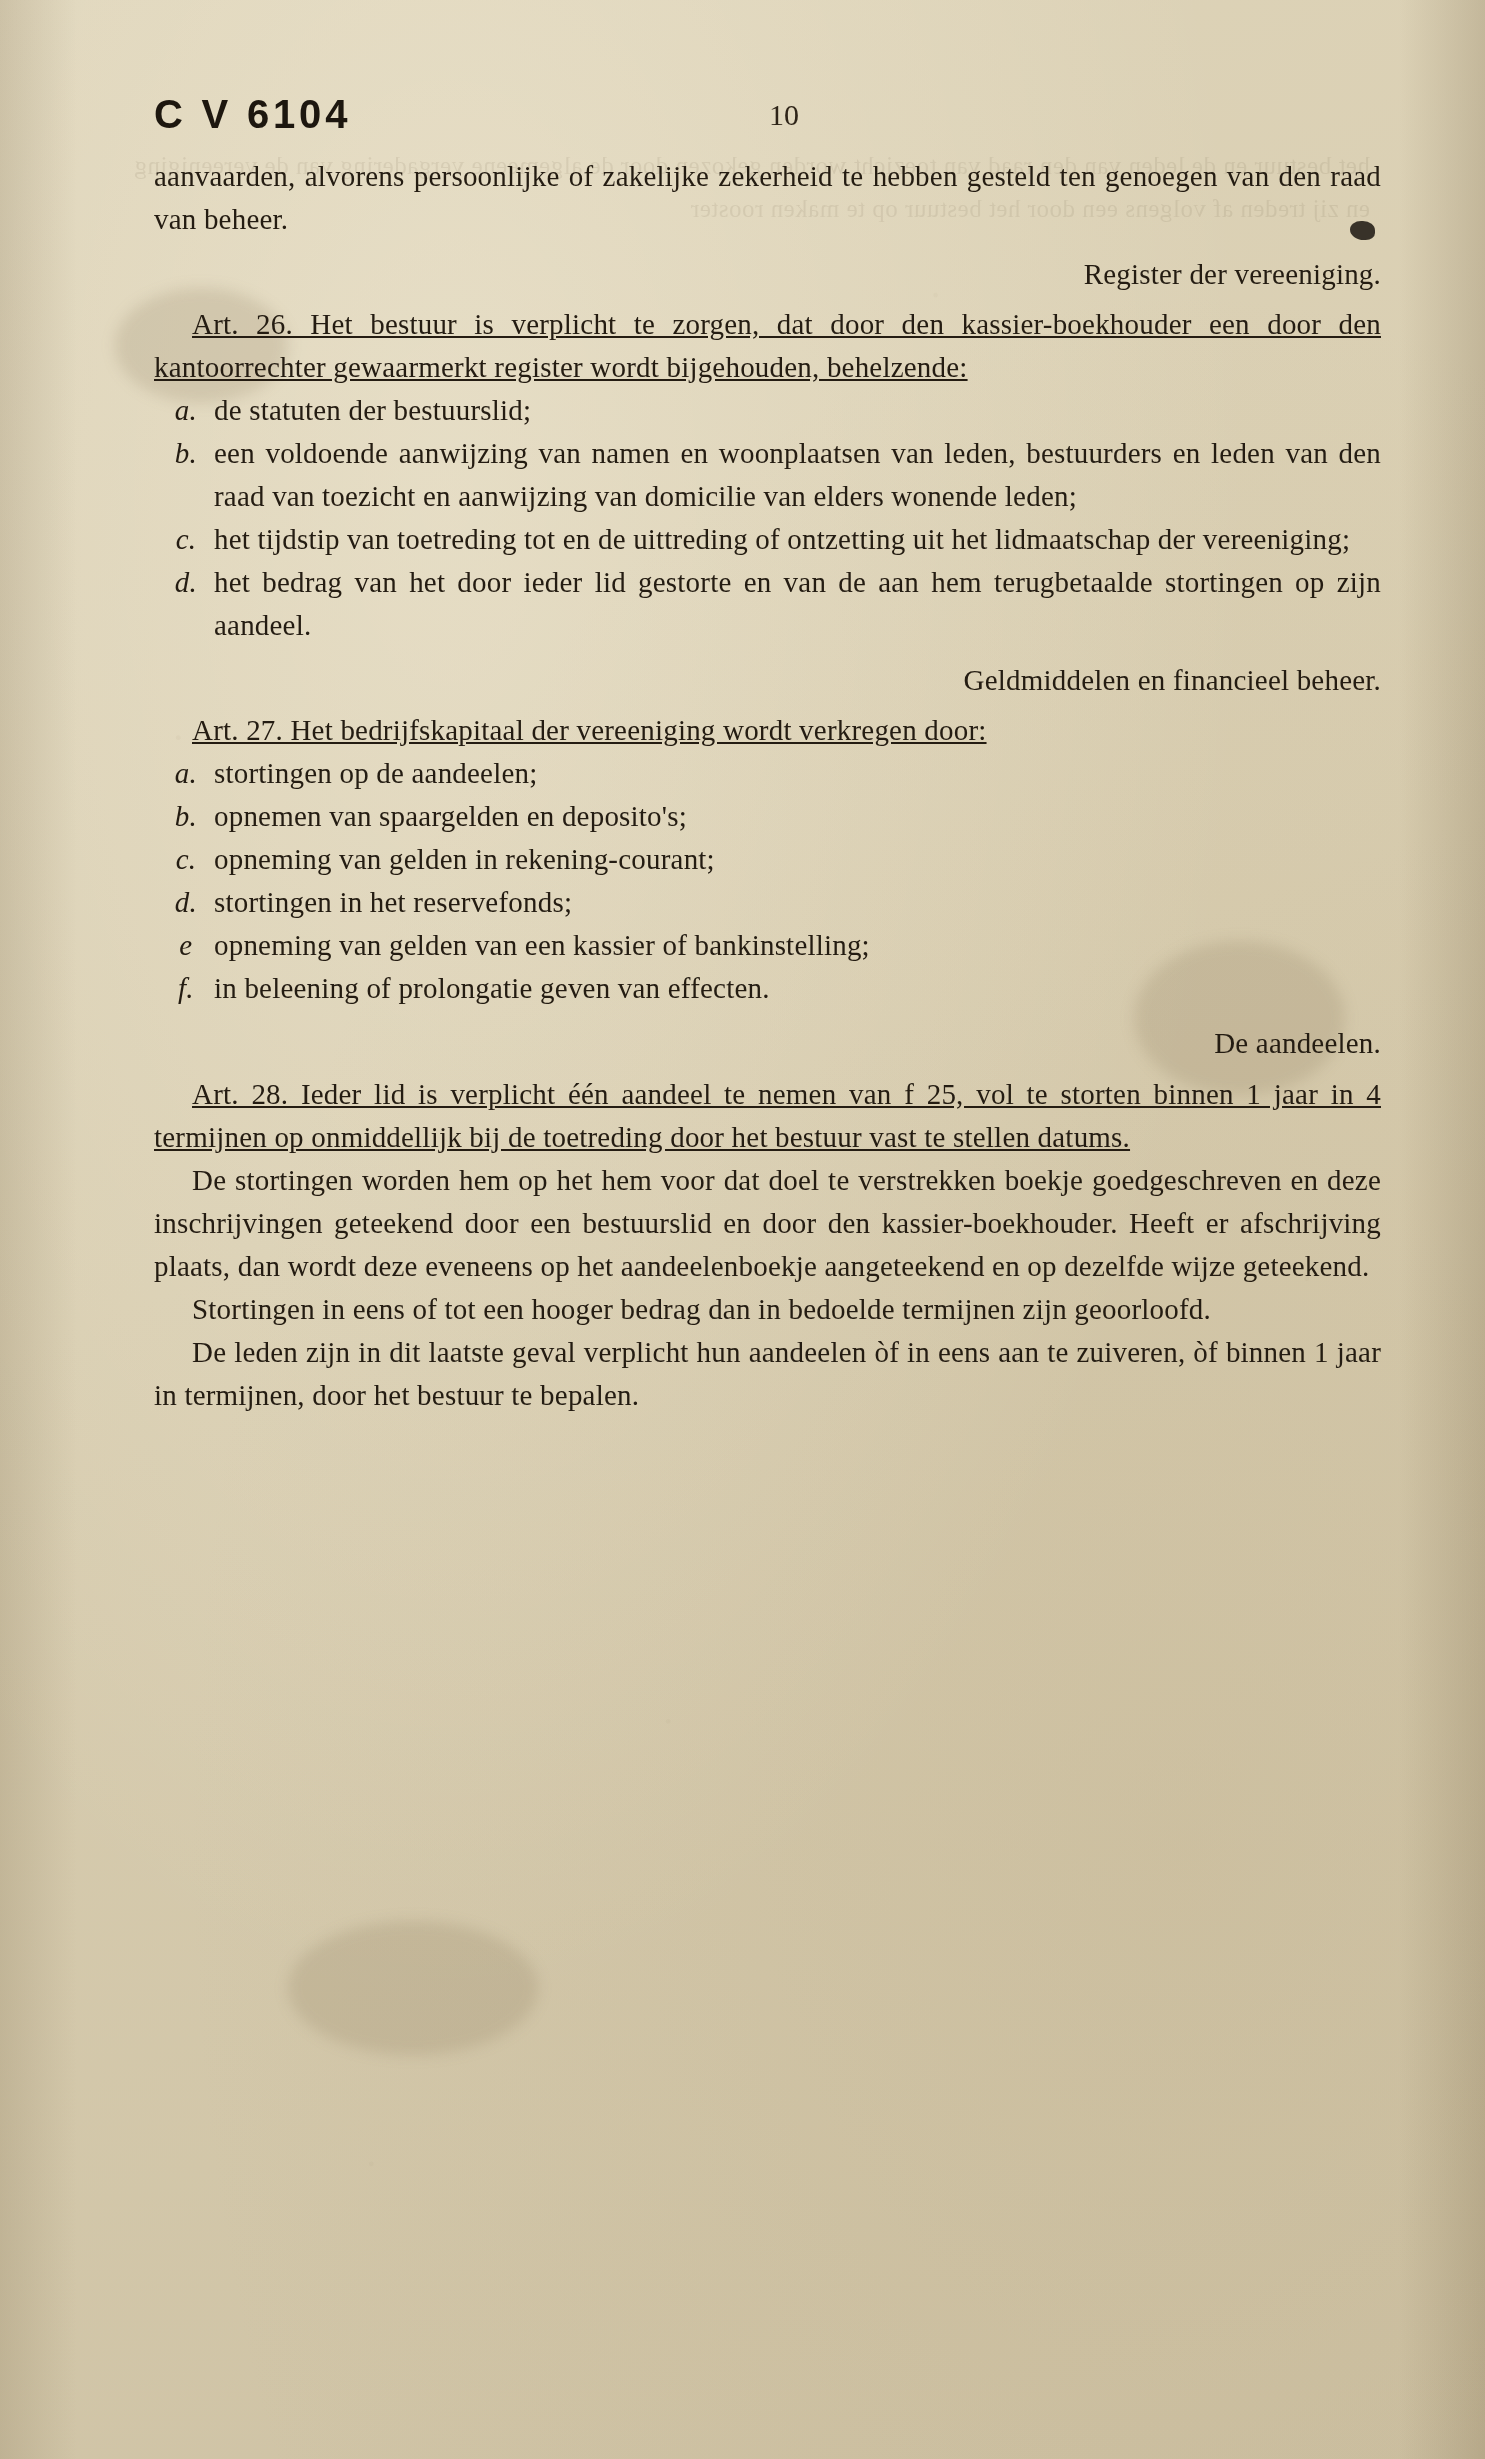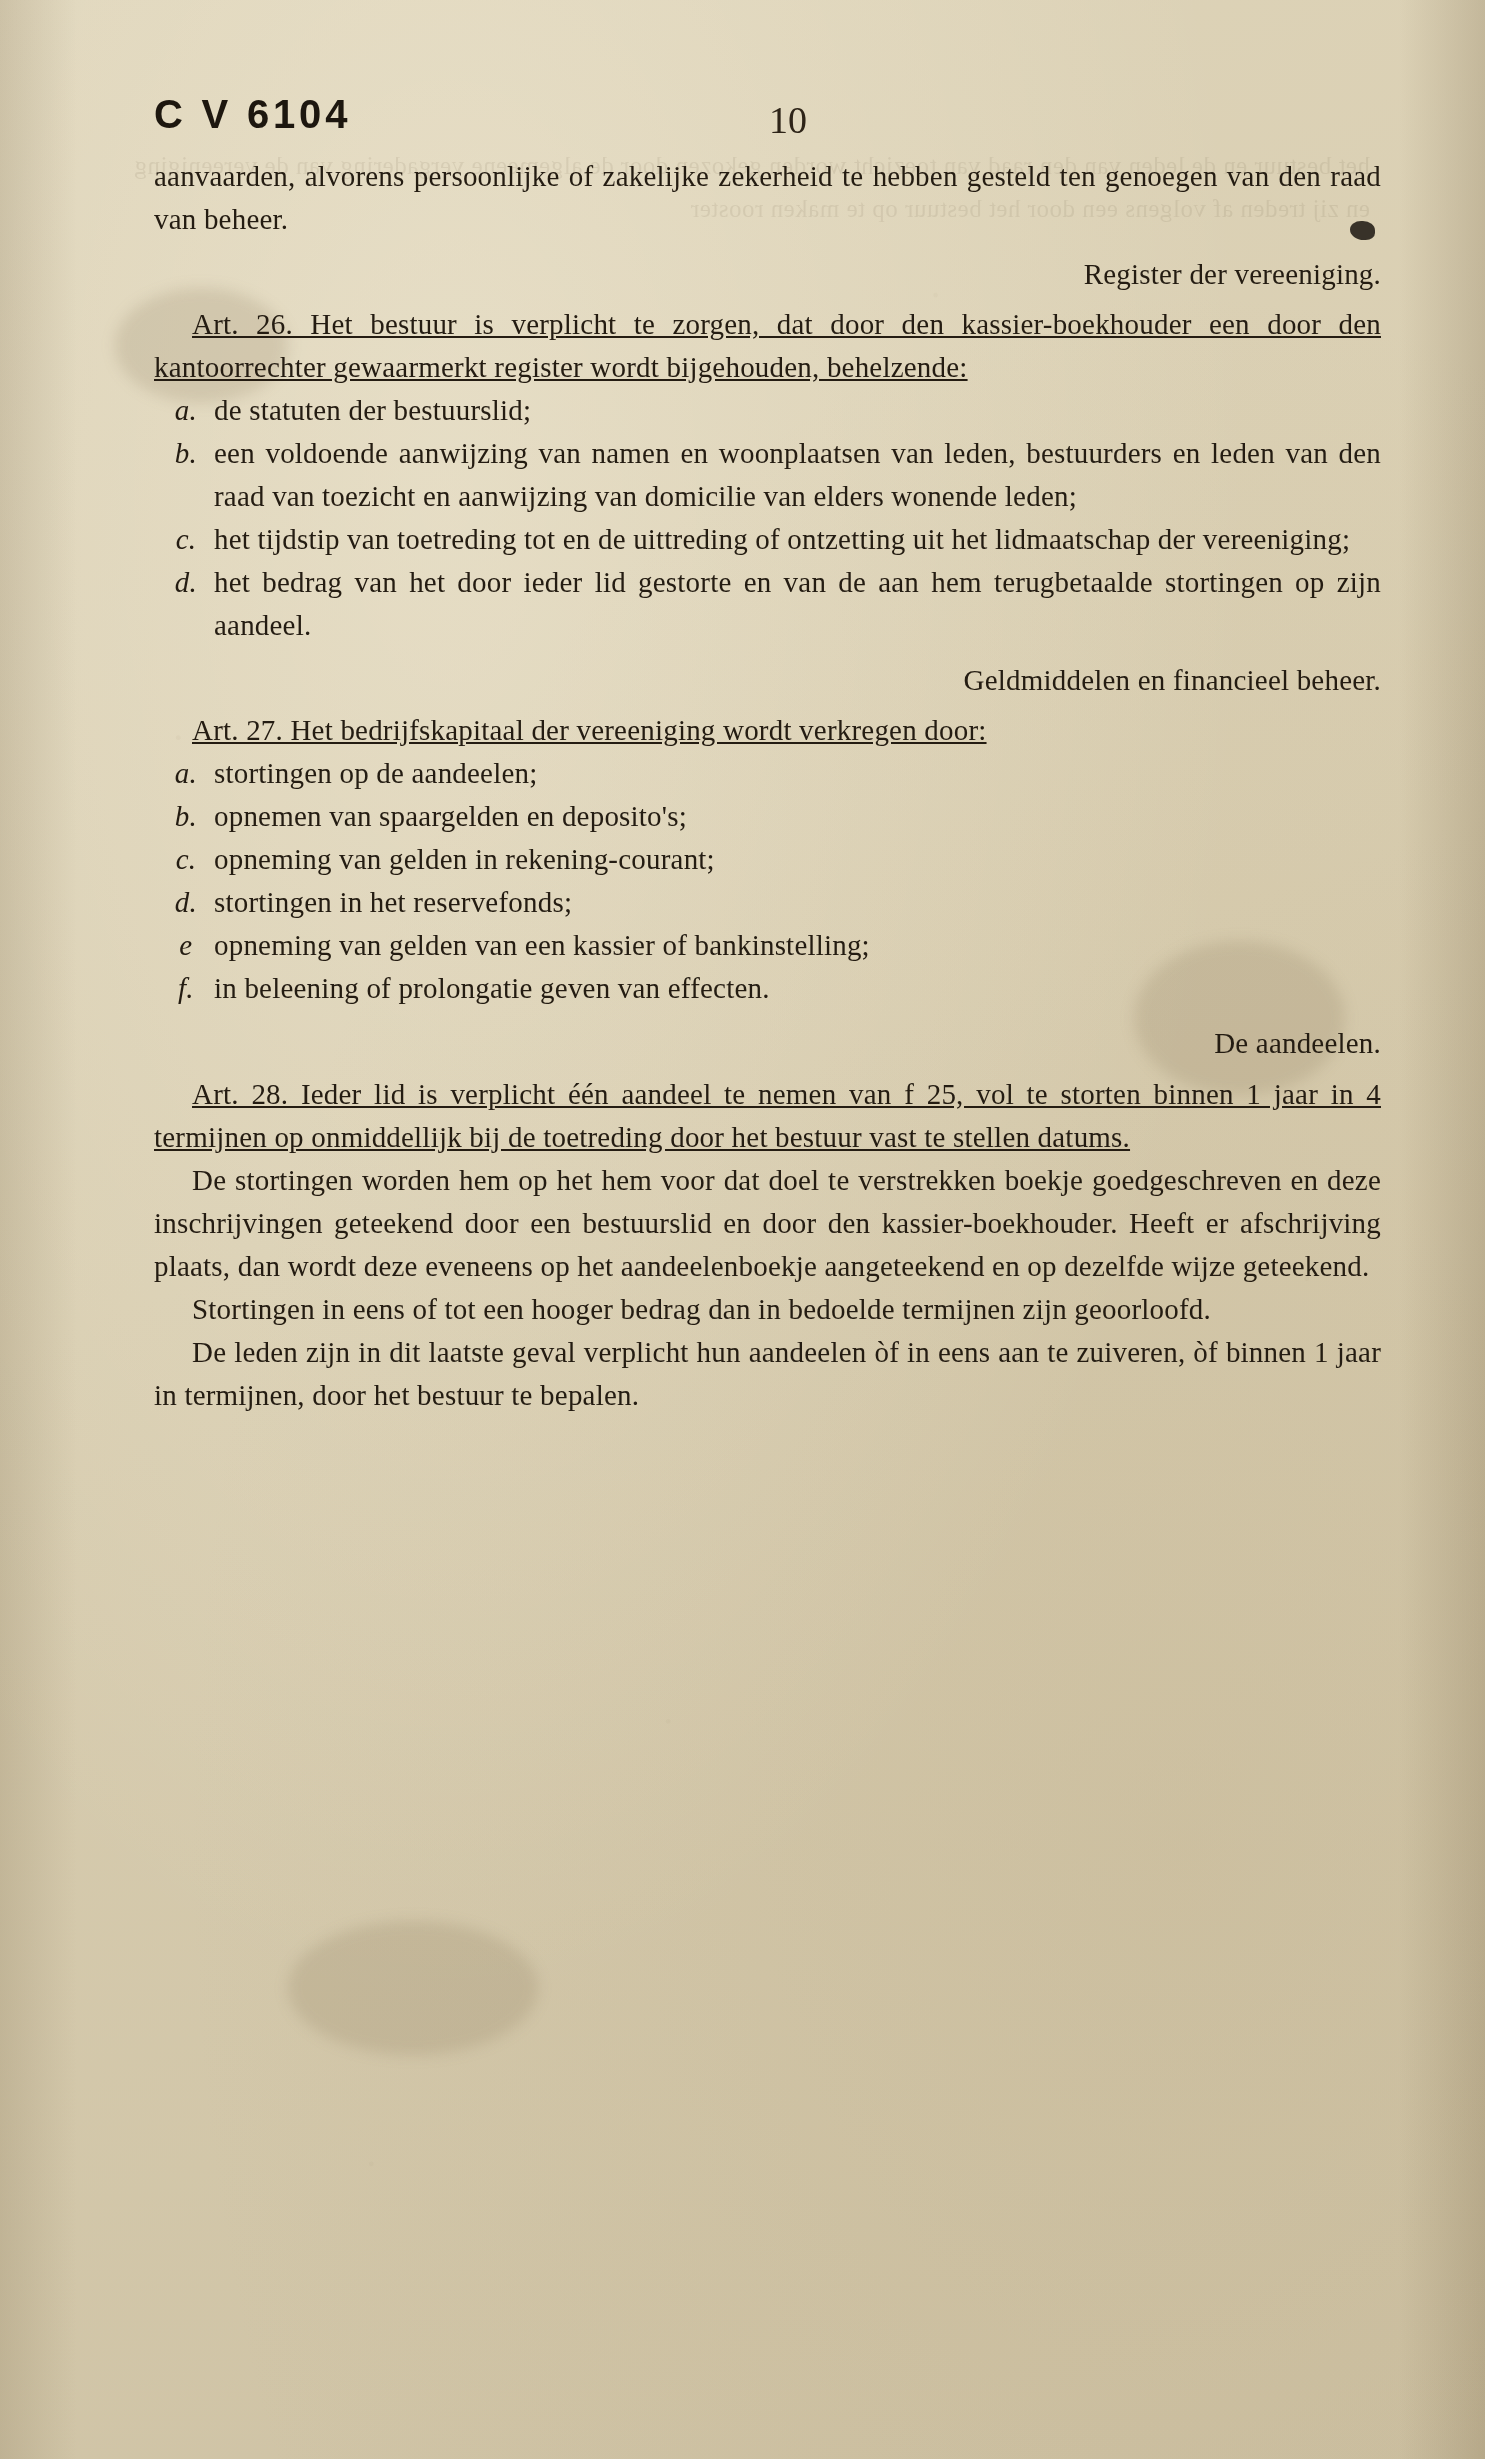--- a/index.html
+++ b/index.html
@@ -55,21 +55,21 @@
     font-family: "Liberation Sans", sans-serif;
     font-weight: bold;
     font-size: 40px;
     letter-spacing: 3.8px;
     color: #1d170f;
   }
   .folio {
     position: absolute;
     left: 615px;
     top: 5.8px;
-    font-size: 38px;
+    font-size: 30px;
     color: #2e2418;
   }
   .body-text {
     font-size: 29px;
     line-height: 43px;
     text-align: justify;
     letter-spacing: 0.2px;
     color: #241c12;
   }
   p {

